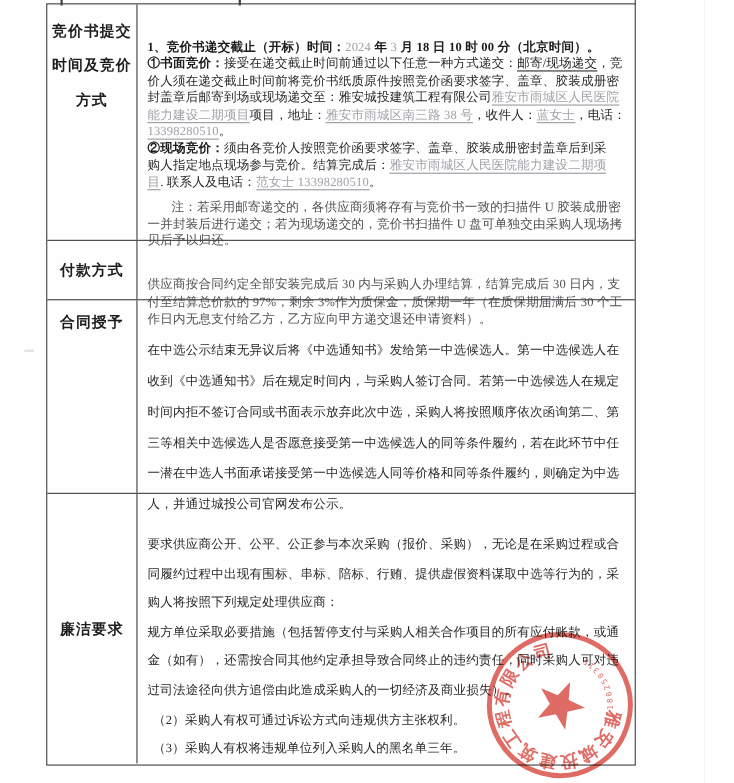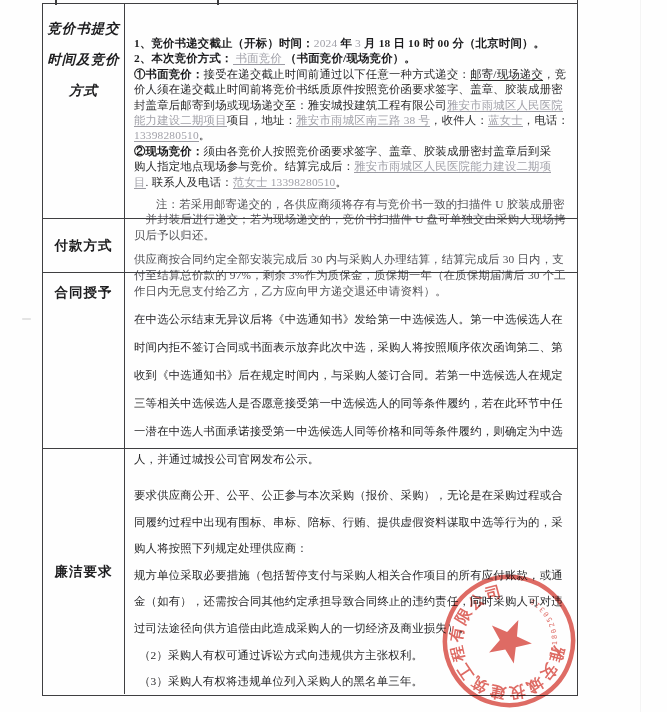--- a/index.html
+++ b/index.html
@@ -16,21 +16,21 @@
   .tbl{position:absolute;left:42px;top:3px;width:536px;height:693px;
        border:1.5px solid var(--line);box-sizing:border-box;
        display:flex;flex-direction:column;background:transparent;}
   .row{display:flex;box-sizing:border-box;border-top:1.5px solid var(--line);}
   .row:first-child{border-top:none;}
   .r0{height:214px;} .r1{height:54px;} .r2{height:176px;} .r3{height:246px;}
 
   .hd{width:82px;flex:none;border-right:1.5px solid var(--line);box-sizing:border-box;
       text-align:center;font-weight:bold;font-size:13.5px;letter-spacing:1px;color:#1d1d1f;}
   .hd-inner{width:100%;}
-  .r0 .hd-inner{padding-top:9px;} .r0 .hd-line{line-height:31px;font-style:italic;}
+  .r0 .hd-inner{padding-top:9px;} .r0 .hd-line{line-height:31px;}
   .r1 .hd,.r3 .hd{display:flex;align-items:center;justify-content:center;}
   .r2 .hd-inner{padding-top:6px;} .r2 .hd-line{line-height:28px;}
   .r1 .hd-line,.r3 .hd-line{line-height:16px;}
 
   .bd{flex:1;box-sizing:border-box;padding:6px 3px 0 9px;overflow:visible;margin-top:26px;}
   .r3 .bd{padding-top:7px;}
   .ln{white-space:nowrap;font-size:11.4px;letter-spacing:0.2px;color:#28282a;}
   .r0 .ln{line-height:15.4px;}
   .r1 .ln{line-height:16px;color:#505055;}
   .r2 .ln{line-height:28px;}
@@ -63,21 +63,20 @@
     <div class="row r0">
       <div class="hd">
           <div class="hd-inner">
             <div class="hd-line">竞价书提交</div>
             <div class="hd-line">时间及竞价</div>
             <div class="hd-line">方式</div>
           </div>
         </div>
       <div class="bd">
           <div class="ln"><span class="sg-b">1、竞价书递交截止（开标）时间：</span><span class="sg-g">2024</span><span class="sg-b"> 年 </span><span class="sg-g">3</span><span class="sg-b"> 月 18 日 10 时 00 分（北京时间）。</span></div>
-          <div class="ln"><span class="sg-b">2、本次竞价方式：</span><span class="sg-gu"> 书面竞价 </span><span class="sg-b">（书面竞价/现场竞价）。</span></div>
           <div class="ln"><span class="sg-b">①书面竞价：</span><span>接受在递交截止时间前通过以下任意一种方式递交：</span><span class="sg-bu">邮寄/现场递交</span><span>，竞</span></div>
           <div class="ln"><span>价人须在递交截止时间前将竞价书纸质原件按照竞价函要求签字、盖章、胶装成册密</span></div>
           <div class="ln"><span>封盖章后邮寄到场或现场递交至：雅安城投建筑工程有限公司</span><span class="sg-gu">雅安市雨城区人民医院</span></div>
           <div class="ln"><span class="sg-gu">能力建设二期项目</span><span>项目，地址：</span><span class="sg-gu">雅安市雨城区南三路 38 号</span><span>，收件人：</span><span class="sg-gu">蓝女士</span><span>，电话：</span></div>
           <div class="ln"><span class="sg-gu">13398280510</span><span>。</span></div>
           <div class="ln"><span class="sg-b">②现场竞价：</span><span>须由各竞价人按照竞价函要求签字、盖章、胶装成册密封盖章后到采</span></div>
           <div class="ln"><span>购人指定地点现场参与竞价。结算完成后：</span><span class="sg-gu">雅安市雨城区人民医院能力建设二期项</span></div>
           <div class="ln"><span class="sg-gu">目</span><span>. 联系人及电话：</span><span class="sg-gu">范女士 13398280510</span><span>。</span></div>
           <div class="ln note gap ind"><span>注：若采用邮寄递交的，各供应商须将存有与竞价书一致的扫描件 U 胶装成册密</span></div>
           <div class="ln note"><span>一并封装后进行递交；若为现场递交的，竞价书扫描件 U 盘可单独交由采购人现场拷</span></div>
@@ -97,22 +96,22 @@
         </div>
     </div>
     <div class="row r2">
       <div class="hd">
           <div class="hd-inner">
             <div class="hd-line">合同授予</div>
           </div>
         </div>
       <div class="bd">
           <div class="ln"><span>在中选公示结束无异议后将《中选通知书》发给第一中选候选人。第一中选候选人在</span></div>
+          <div class="ln"><span>收到《中选通知书》后在规定时间内，与采购人签订合同。若第一中选候选人在规定</span></div>
           <div class="ln"><span>时间内拒不签订合同或书面表示放弃此次中选，采购人将按照顺序依次函询第二、第</span></div>
-          <div class="ln"><span>收到《中选通知书》后在规定时间内，与采购人签订合同。若第一中选候选人在规定</span></div>
           <div class="ln"><span>三等相关中选候选人是否愿意接受第一中选候选人的同等条件履约，若在此环节中任</span></div>
           <div class="ln"><span>一潜在中选人书面承诺接受第一中选候选人同等价格和同等条件履约，则确定为中选</span></div>
           <div class="ln"><span>人，并通过城投公司官网发布公示。</span></div>
         </div>
     </div>
     <div class="row r3">
       <div class="hd">
           <div class="hd-inner">
             <div class="hd-line">廉洁要求</div>
           </div>

